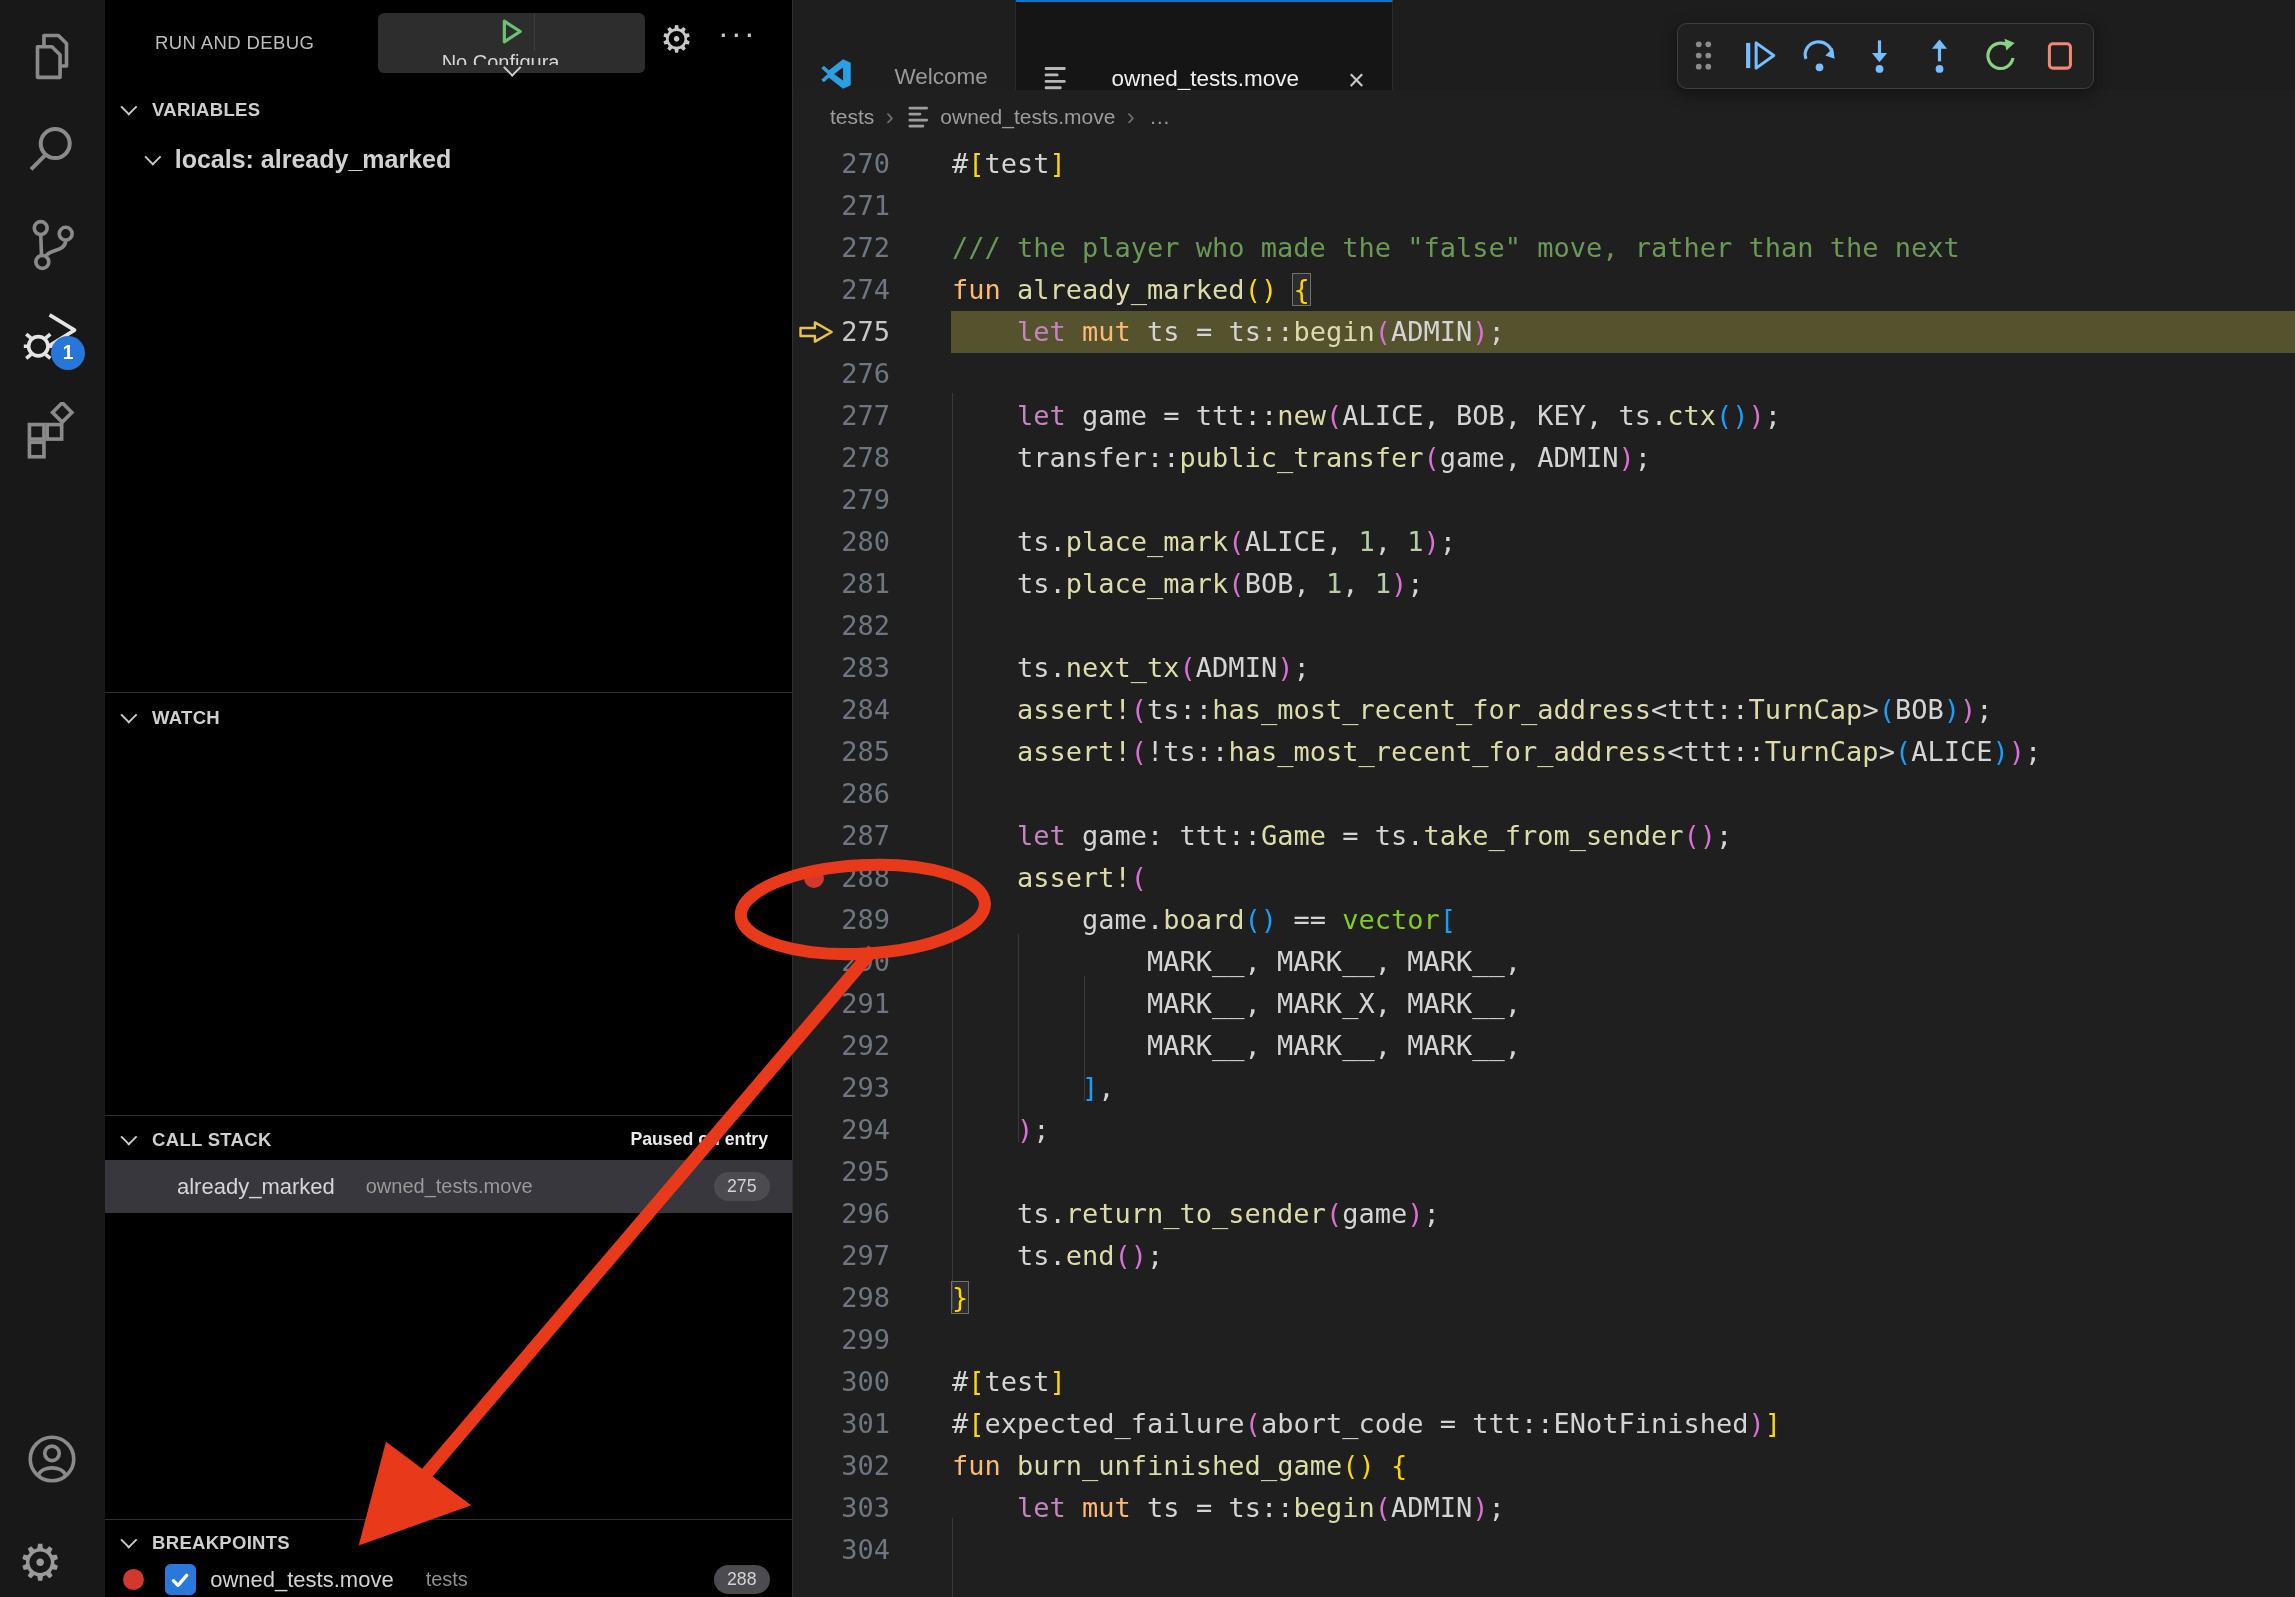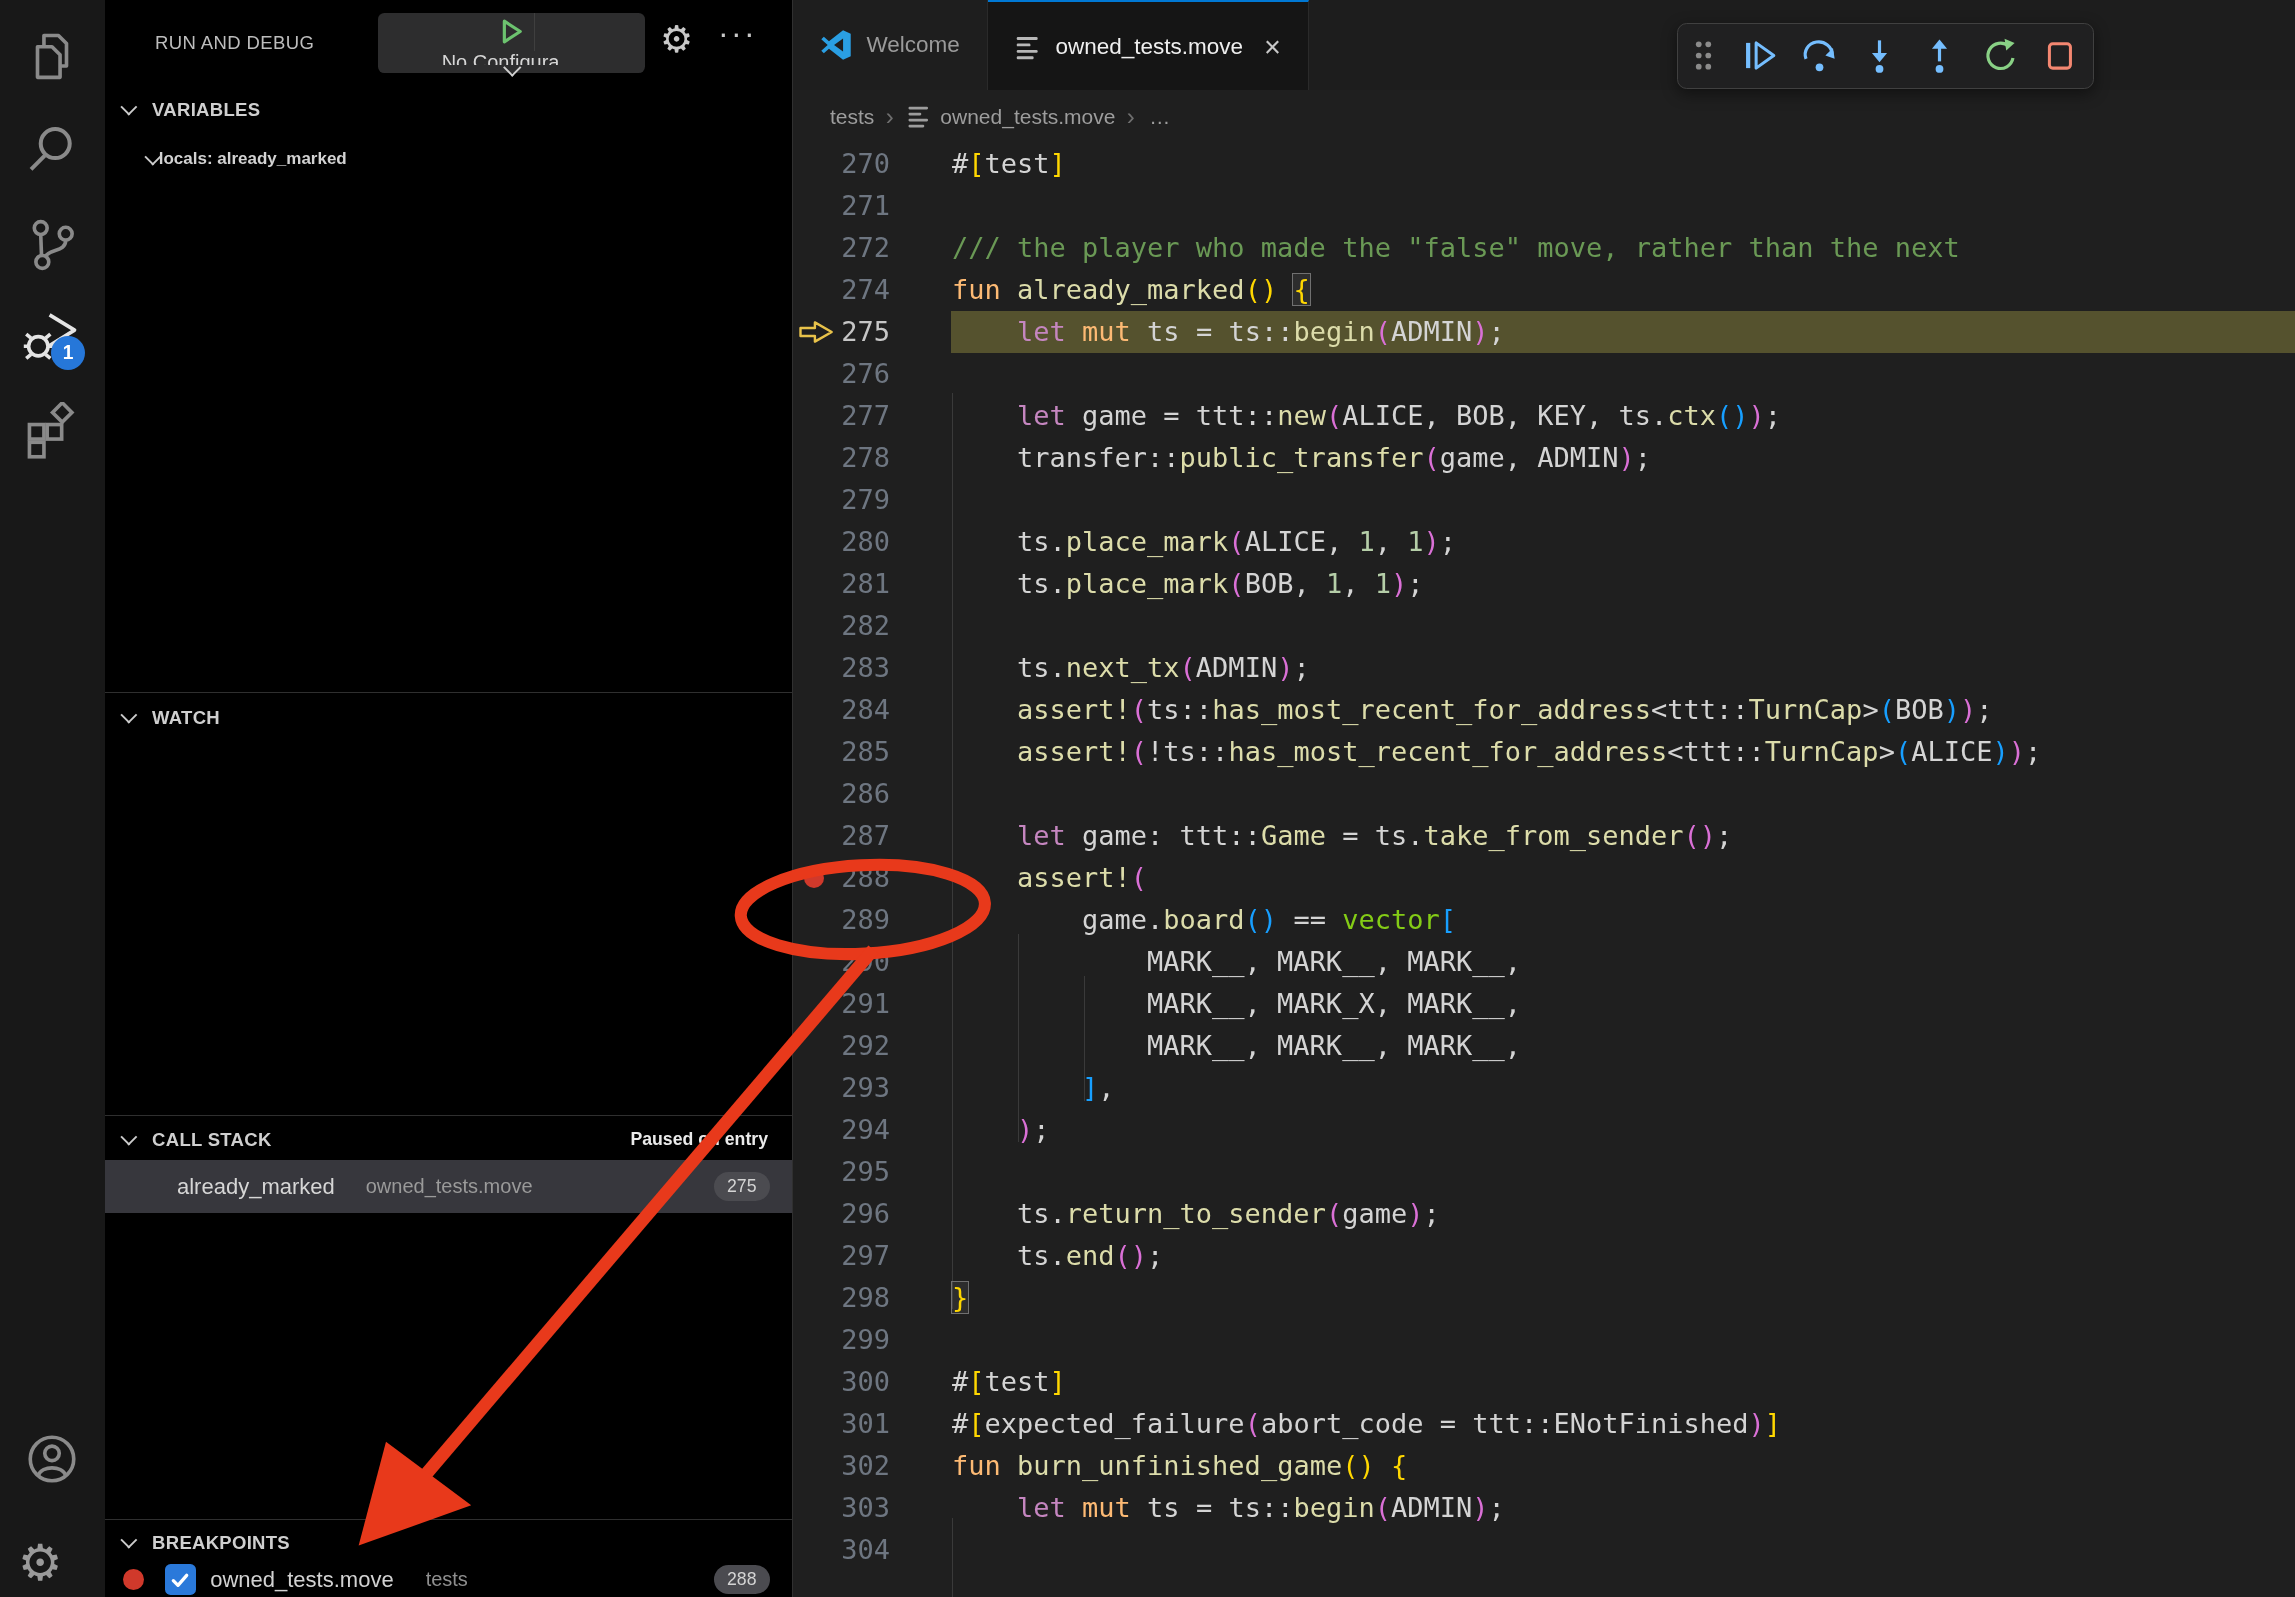--- a/index.html
+++ b/index.html
@@ -25,35 +25,35 @@
   .sb-gear{position:absolute;left:555px;top:17.7px;font-size:37px;color:#c8c8c8;}
   .sb-more{position:absolute;left:613px;top:14.5px;font-size:32px;color:#c8c8c8;letter-spacing:2.4px;}
 
   .sect-head{position:absolute;left:0;width:100%;height:39px;display:flex;align-items:center;}
   .sect-chev{width:9.7px;height:9.7px;border-right:2px solid #cccccc;border-bottom:2px solid #cccccc;
              transform:rotate(45deg);margin-left:17.7px;margin-top:-4.8px;flex:none;}
   .sect-label{margin-left:17.7px;font-size:18.5px;font-weight:bold;color:#cfcfcf;letter-spacing:0.3px;}
   .sb-sep{position:absolute;left:0;width:100%;height:0.8px;background:#2f2f2f;}
   .paused{position:absolute;right:24px;font-size:17.7px;font-weight:bold;color:#eaeaea;}
   .locals-row{position:absolute;left:0;top:138px;width:100%;height:42px;display:flex;align-items:center;}
-  .locals-label{font-size:17px;font-weight:bold;color:#d2d2d2;}
+  .locals-label{margin-left:16px;font-size:25px;font-weight:bold;color:#d2d2d2;}
   .frame-row{position:absolute;left:0;top:1160px;width:100%;height:53px;background:#37373d;display:flex;align-items:center;}
   .frame-name{margin-left:72px;font-size:22px;color:#d6d6d6;}
   .frame-file{margin-left:31px;font-size:20px;color:#9a9a9a;}
   .pill{position:absolute;right:22.5px;background:#4b4b50;color:#d4d4d4;font-size:17.7px;border-radius:14.5px;padding:4px 13px;}
   .bp-row{position:absolute;left:0;top:1556px;width:100%;height:47px;display:flex;align-items:center;}
   .bp-dot{width:21px;height:21px;border-radius:50%;background:#d0392b;margin-left:17.7px;flex:none;}
   .bp-check{width:31px;height:31px;border-radius:5.6px;background:#2a79da;margin-left:21px;flex:none;display:flex;align-items:center;justify-content:center;}
   .bp-file{margin-left:14.5px;font-size:22px;color:#d2d2d2;}
   .bp-dir{margin-left:32px;font-size:20px;color:#8f8f8f;}
 
   
   .editor{position:absolute;left:793px;top:0;right:0;height:100%;background:#1f1f1f;}
   .tabbar{position:absolute;left:0;top:0;right:0;height:90px;background:#1d1d1d;display:flex;}
-  .tab{height:90px;display:flex;align-items:center;padding:0 27px;border-right:0.8px solid #2a2a2a;}
+  .tab{height:90px;display:flex;align-items:flex-end;padding:0 27px;border-right:0.8px solid #2a2a2a;gap:28px;}
   .tab.inactive{background:#1e1e1e;color:#9a9a9a;}
   .tab.active{background:#151515;color:#efefef;border-top:2.4px solid #0078d4;position:relative;}
   .tab-label{font-size:22.5px;margin-left:14.5px;white-space:nowrap;}
   .tab-close{font-size:29px;color:#c8c8c8;margin-left:21px;line-height:24px;}
   .breadcrumb{position:absolute;left:0;top:90px;right:0;height:53px;display:flex;align-items:center;background:#1f1f1f;}
   .bc-item{font-size:21px;color:#9d9d9d;margin-left:14.5px;white-space:nowrap;}
   .bc-sep{font-size:24px;color:#6f6f6f;margin-left:11.3px;}
   .bc-first{margin-left:37px;}
 
   

